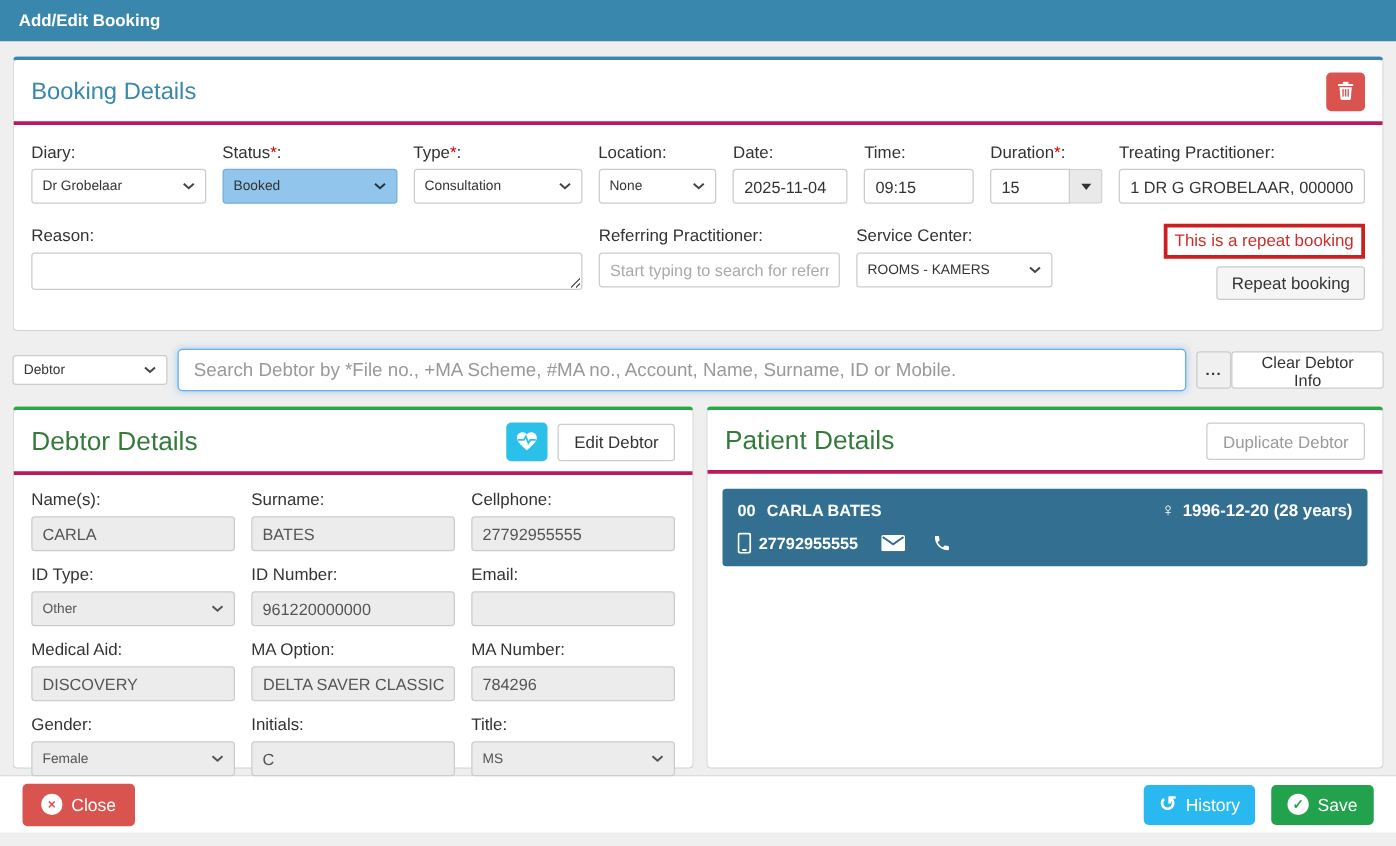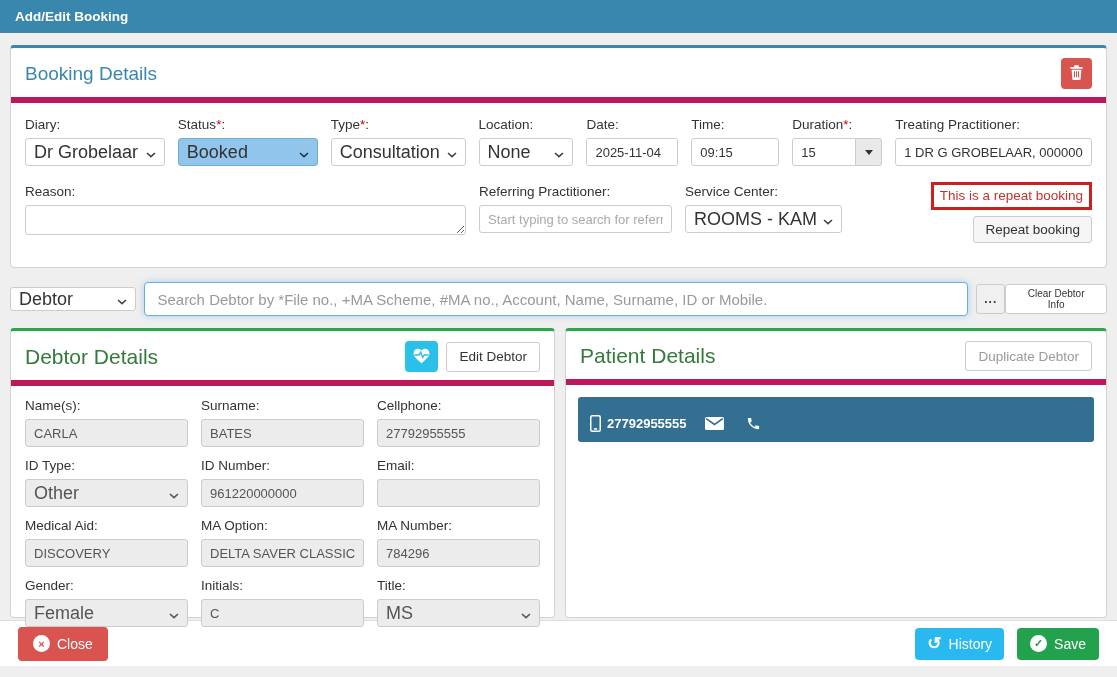--- a/index.html
+++ b/index.html
@@ -9,35 +9,35 @@
   
   .topbar { height:33px; background:#3a87ad; display:flex; align-items:center; padding:0 15px; }
   .topbar .title { color:#fff; font-weight:bold; font-size:13.5px; }
 
   
   .content { height:587px; padding:12px 10px 0; }
 
   .panel { background:#fff; border:1px solid #d2d2d2; border-top:3px solid #3a87ad; border-radius:4px; }
   .panel.green { border-top-color:#28a745; }
   .panel-head { display:flex; align-items:center; justify-content:space-between;
-    padding:10px 14px 8px; border-bottom:6px solid #be185d; }
+    padding:10px 14px 8px; border-bottom:3px solid #be185d; }
   .h-blue { color:#3a87ad; font-size:19px; font-weight:400; }
   .h-green { color:#337a3b; font-size:21px; font-weight:400; }
 
   .lbl { font-size:13.5px; color:#333; margin:2px 0 6px; display:block; white-space:nowrap; }
   .req { color:#c00; }
 
   .inp { height:28px; border:1px solid #ccc; border-radius:3px; padding:0 8px;
     font-size:13px; color:#333; font-family:inherit; width:100%; background:#fff; }
   .inp::placeholder { color:#aaa; }
   .inp.dis { background:#ececec; color:#555; }
 
   .sel { height:28px; border:1px solid #ccc; border-radius:3px; background:#fff;
     display:flex; align-items:center; justify-content:space-between; padding:0 8px;
-    font-size:18px; color:#333; cursor:default; width:100%; }
+    font-size:11px; color:#333; cursor:default; width:100%; }
   .sel .val { white-space:nowrap; overflow:hidden; }
   .sel.dis { background:#ececec; color:#555; }
   .sel.status { background:#92c5ec; border-color:#76add8; }
 
   .caret-svg { flex:0 0 auto; margin-left:6px; }
 
   
   .bk-body { padding:12px 14px 24px; }
   .frow { display:flex; gap:13px; }
   .frow + .frow { margin-top:12px; }
@@ -62,21 +62,21 @@
   
   .search-row { display:flex; align-items:center; margin:14px 0 12px; }
   .cat-sel { width:130px; height:24px; }
   .search-inp { width:850px; height:34px; margin-left:8px; border:1px solid #66afe9; border-radius:4px;
     padding:0 12px; font-size:15px; font-family:inherit; color:#333;
     box-shadow:0 0 6px rgba(102,175,233,.5); }
   .search-inp::placeholder { color:#999; }
   .more-btn { width:30px; height:30px; margin-left:8px; background:#f0f0f0; border:1px solid #ccc;
     border-radius:3px; font-size:12px; font-weight:bold; letter-spacing:1px; color:#333; cursor:pointer; }
   .clear-btn { margin-left:auto; height:30px; background:#fff; border:1px solid #ccc; border-radius:3px;
-    padding:0 13px; font-size:10px; color:#333; font-family:inherit; cursor:pointer; }
+    padding:0 13px; font-size:13px; color:#333; font-family:inherit; cursor:pointer; }
 
   
   .panels-row { display:flex; gap:10px; }
   .debtor-panel { flex:0 0 545px; height:290px; }
   .patient-panel { flex:1; height:290px; }
   .head-actions { display:flex; align-items:center; gap:8px; }
   .hb-btn { width:33px; height:31px; background:#2bc0ea; border:none; border-radius:4px;
     display:flex; align-items:center; justify-content:center; cursor:pointer; }
   .edit-btn { height:30px; background:#fff; border:1px solid #ccc; border-radius:3px; padding:0 12px;
     font-size:13.5px; color:#333; font-family:inherit; cursor:pointer; }
@@ -323,20 +323,29 @@
         </div>
       </div>
     </div>
 
     <div class="panel green patient-panel">
       <div class="panel-head">
         <span class="h-green">Patient Details</span>
         <button class="dup-btn">Duplicate Debtor</button>
       </div>
       <div class="pbanner">
+        <div class="pb-row1">
+          <span>
+            <span class="pb-file">00</span><span>CARLA BATES</span>
+          </span>
+          <span class="pb-right">
+            <span class="female">♀</span>
+            <span>1996-12-20 (28 years)</span>
+          </span>
+        </div>
         <div class="pb-row2">
           <span class="pb-ic">
             <svg width="11" height="17" viewBox="0 0 11 17">
                 <rect x="0.75" y="0.75" width="9.5" height="15.5" rx="1.6" fill="none" stroke="#fff" stroke-width="1.5"></rect>
                 <rect x="3.8" y="13.2" width="3.4" height="1.5" fill="#fff"></rect>
               </svg>
           </span>
           <span class="num">27792955555</span>
           <span class="pb-ic">
             <svg width="19" height="13" viewBox="0 0 19 13">

